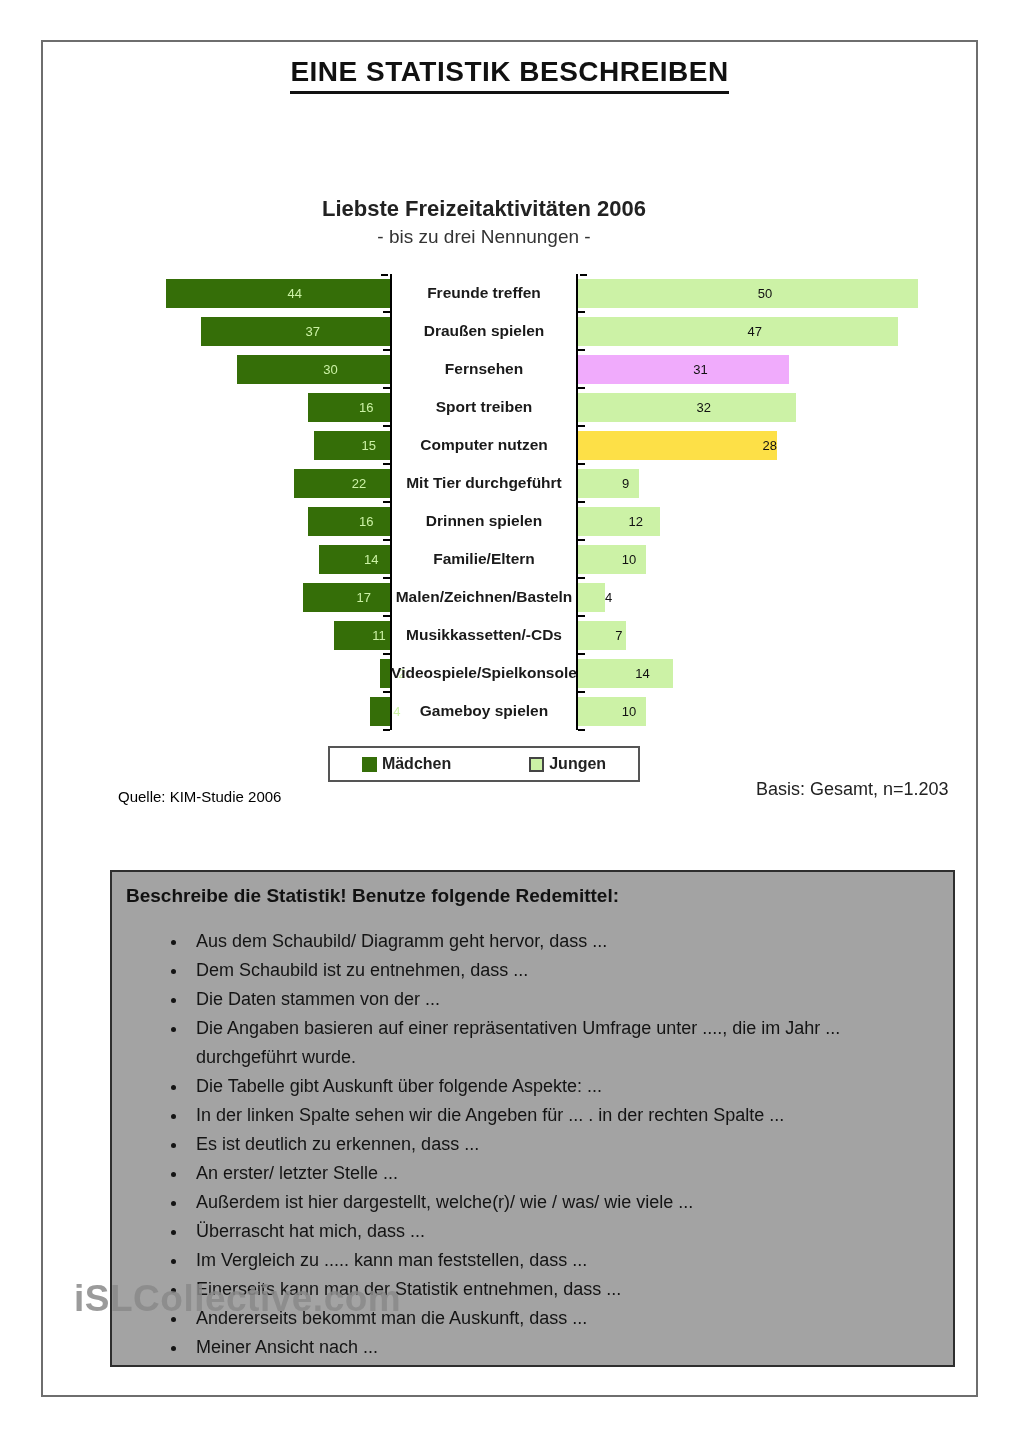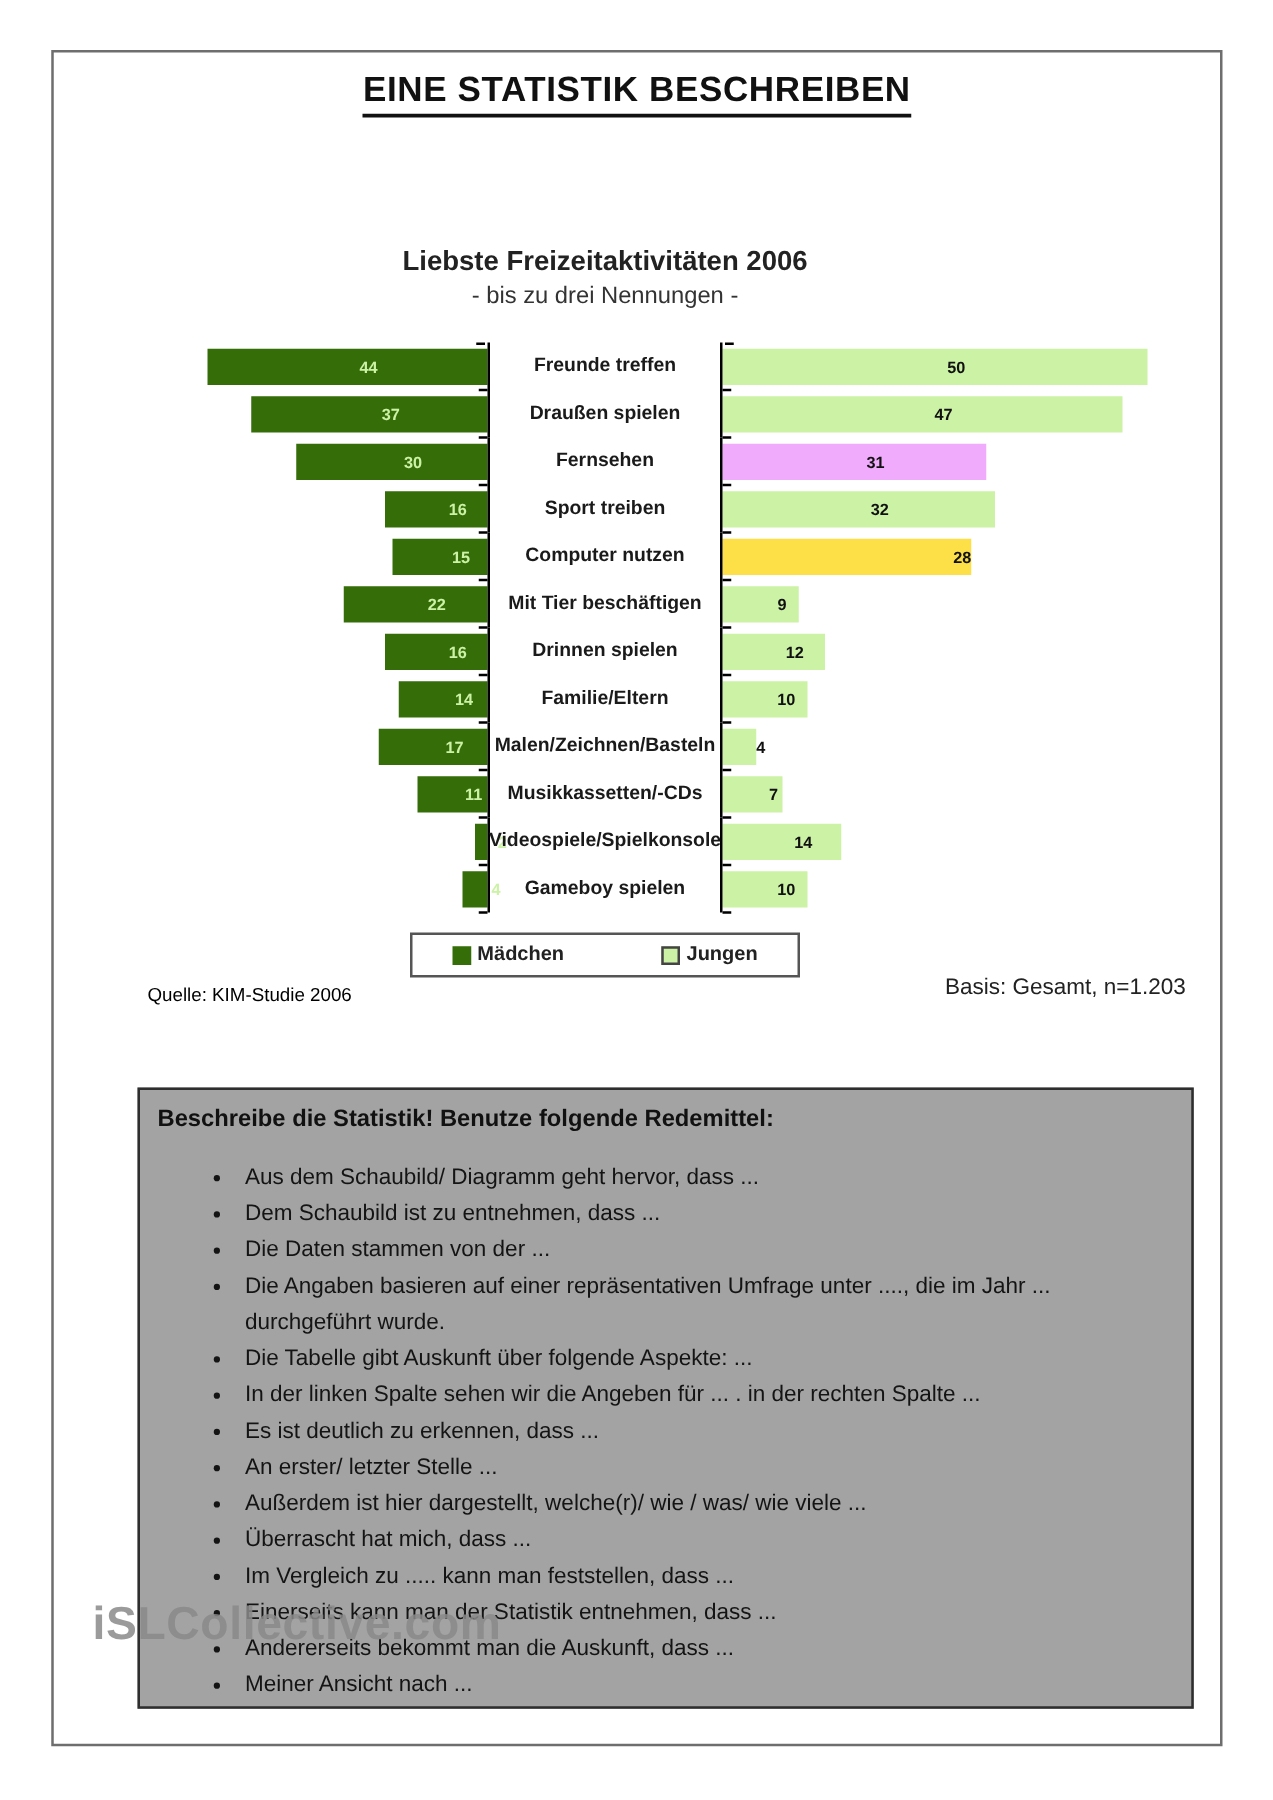--- a/index.html
+++ b/index.html
@@ -28,21 +28,21 @@
   .zone-left  { width:225px; display:flex; justify-content:flex-end; align-items:center; }
   .zone-right { width:347px; display:flex; justify-content:flex-start; align-items:center; }
   .label-zone { width:188px; height:100%; position:relative;
                 border-left:2px solid #000; border-right:2px solid #000;
                 display:flex; align-items:center; justify-content:center;
                 font-size:15.5px; font-weight:bold; color:#1a1a1a; white-space:nowrap; }
   .label-zone::before { content:''; position:absolute; left:-9px;  bottom:-1px; width:7px; height:2px; background:#000; }
   .label-zone::after  { content:''; position:absolute; right:-9px; bottom:-1px; width:7px; height:2px; background:#000; }
 
   .bar { height:29px; display:flex; align-items:center; justify-content:center; }
-  .bar .val { font-size:13px; font-weight:bold; line-height:1;margin-left:34px; }
+  .bar .val { font-size:13px; font-weight:normal; line-height:1;margin-left:34px; }
   .bar-left  .val { color:#ccf2a6; }
   .bar-right .val { color:#111; }
 
   
   .legend-box { width:312px; margin:16px 0 0 163px; border:2px solid #555; background:#fff;
                 display:flex; justify-content:center; gap:78px; padding:7px 0; }
   .legend-item { display:flex; align-items:center; gap:5px; font-size:16px; font-weight:bold; color:#222; }
   .swatch { width:15px; height:15px; display:inline-block; }
   .swatch.light { border:2px solid #444; }
 
@@ -142,25 +142,25 @@
     <div class="label-zone cat">Computer nutzen</div>
     <div class="zone-right">
       <div class="bar bar-right" style="width: 199px; background: #fde047; justify-content: flex-end;">
         <span class="val">28</span>
       </div>
     </div>
   </div>
 
   <div class="chart-row">
     <div class="zone-left">
-      <div class="bar bar-left" style="width: 115px; background: rgb(53, 110, 8);">
+      <div class="bar bar-left" style="width: 96px; background: rgb(53, 110, 8);">
         <span class="val">22</span>
       </div>
     </div>
-    <div class="label-zone cat">Mit Tier beschäftigen</div>
+    <div class="label-zone cat">Mit Tier durchgeführt</div>
     <div class="zone-right">
       <div class="bar bar-right" style="width: 61.2px; background: rgb(204, 242, 166);">
         <span class="val">9</span>
       </div>
     </div>
   </div>
 
   <div class="chart-row">
     <div class="zone-left">
       <div class="bar bar-left" style="width: 81.6px; background: rgb(53, 110, 8);">

